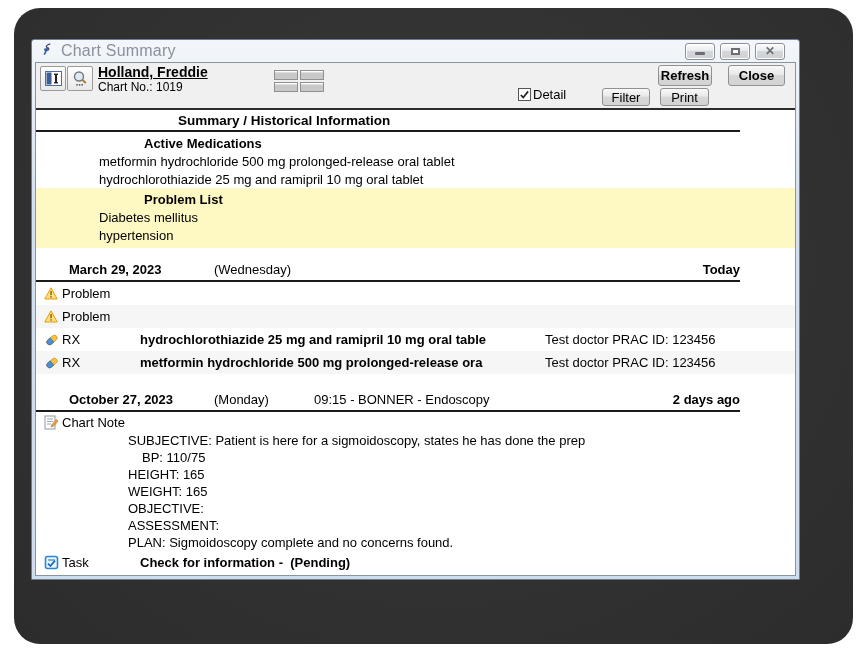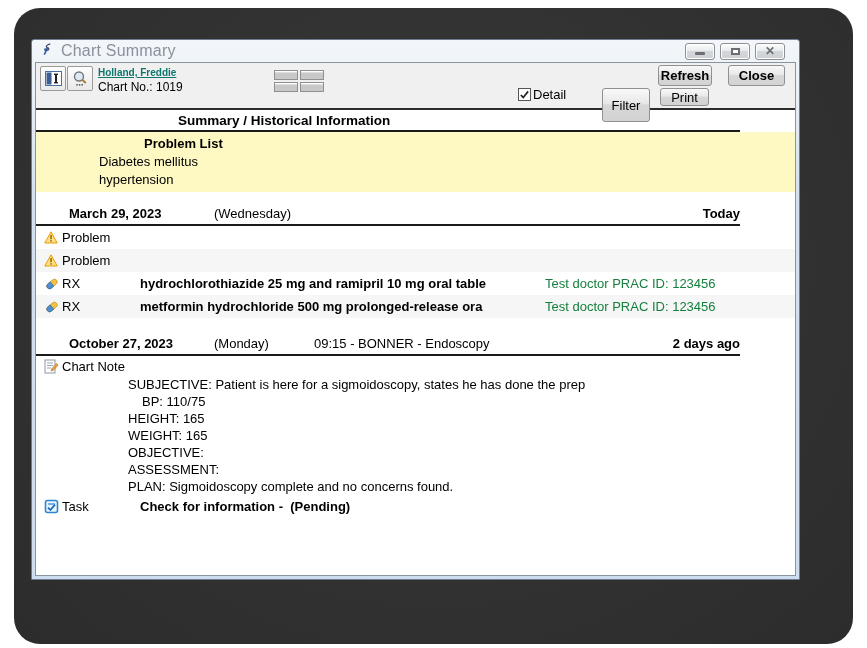--- a/index.html
+++ b/index.html
@@ -19,50 +19,50 @@
   .glyph-min{width:10px;height:3px;background:#6b6f73;border-radius:1px;margin-top:5px;}
   .glyph-max{width:9px;height:7px;border:2px solid #6b6f73;box-sizing:border-box;background:#fff;}
   .glyph-close{color:#6b6f73;font-size:12px;font-weight:bold;line-height:1;}
   .win-inner{position:absolute;left:3px;right:3px;top:22px;bottom:3px;border:1px solid #8a949f;
              box-sizing:border-box;display:flex;flex-direction:column;background:#f0f0f0;}
   
   .toolbar{height:45px;flex:none;position:relative;background:#f0f0f0;font-size:13px;}
   .tool-btn{position:absolute;top:3px;width:26px;height:25px;border:1px solid #9a9a9a;border-radius:2px;
             background:linear-gradient(180deg,#fdfdfd,#e9e9e9);display:flex;align-items:center;justify-content:center;box-sizing:border-box;}
   .patient{position:absolute;left:62px;top:2px;line-height:15px;}
-  .patient-link{color:#0f766e;font-weight:bold;text-decoration:underline;font-size:10px;cursor:pointer;}
+  .patient-link{color:#000000;font-weight:bold;text-decoration:underline;font-size:14px;cursor:pointer;}
   .chart-no{color:#000;font-size:12px;}
   .grid-sel{position:absolute;left:238px;top:7px;display:grid;grid-template-columns:24px 24px;grid-auto-rows:10px;gap:2px;}
   .grid-cell{background:linear-gradient(180deg,#f6f6f6,#c6c6c6 35%,#c9c9c9);border:1px solid #8f8f8f;box-sizing:border-box;box-shadow:inset 0 1px 0 #fff;}
   .detail-wrap{position:absolute;left:482px;top:24px;display:flex;align-items:center;gap:2px;justify-content:center;}
   .checkbox{width:13px;height:13px;background:#fff;border:1px solid #555;box-sizing:border-box;display:flex;align-items:center;justify-content:center;}
   .push-btn{position:absolute;border:1px solid #8e9094;border-radius:3px;box-sizing:border-box;
             background:linear-gradient(180deg,#f9f9f9,#e8e8e8 45%,#d7d7d7 50%,#d3d3d3);
             font-size:13px;display:flex;align-items:center;justify-content:center;font-family:"Liberation Sans",sans-serif;}
   .btn-refresh{left:622px;top:2px;width:54px;height:21px;font-weight:bold;}
   .btn-close2{left:692px;top:2px;width:57px;height:21px;font-weight:bold;}
-  .btn-filter{left:566px;top:25px;width:48px;height:34px;}
+  .btn-filter{left:566px;top:25px;width:48px;height:18px;}
   .btn-print{left:624px;top:25px;width:49px;height:18px;}
   
   .content{flex:1;background:#fff;border-top:2px solid #2b2b2b;overflow:hidden;font-size:13px;color:#000;}
   .report-pad{padding-right:55px;}
   .sum-header{font-weight:bold;font-size:13.5px;padding:3px 0 2px 142px;}
   .hr{height:2px;background:#1a1a1a;}
   .section-title{font-weight:bold;padding:4px 0 2px 108px;}
   .section-item{padding-left:63px;line-height:17.5px;}
   .band-gray{background:#fef9c3;padding-bottom:4px;}
   .spacer10{height:10px;}
   .spacer14{height:14px;}
   .date-row{display:grid;grid-template-columns:145px 100px 1fr auto;align-items:center;height:22px;padding-left:33px;}
   .date-txt{font-weight:bold;}
   .date-rel{font-weight:bold;text-align:right;}
   .entry-row{display:grid;grid-template-columns:18px 78px 1fr 195px;align-items:center;height:23px;padding-left:8px;box-sizing:border-box;}
   .entry-row.alt{background:#f6f6f6;}
   .entry-main{font-weight:bold;white-space:nowrap;overflow:hidden;}
-  .entry-right{color:#15803d;white-space:nowrap;}
+  .entry-right{color:#000000;white-space:nowrap;}
   .icon-cell{display:flex;align-items:center;}
   .note-block{padding-left:92px;line-height:17px;}
   .note-line{white-space:nowrap;}
   .note-indent{padding-left:14px;}
   .task-text{white-space:pre;}
 </style>
 </head>
 <body>
 
 <div class="shadow"></div>
@@ -135,20 +135,25 @@
       <div class="push-btn btn-print">Print</div>
     </div>
 
     <div class="content">
 
       <div class="sum-header">Summary / Historical Information</div>
       <div class="report-pad">
           <div class="hr"></div>
         </div>
 
+      <div>
+        <div class="section-title">Active Medications</div>
+        <div class="section-item">metformin hydrochloride 500 mg prolonged-release oral tablet</div>
+        <div class="section-item">hydrochlorothiazide 25 mg and ramipril 10 mg oral tablet</div>
+      </div>
 
       <div class="band-gray">
         <div class="section-title">Problem List</div>
         <div class="section-item">Diabetes mellitus</div>
         <div class="section-item">hypertension</div>
       </div>
 
       <div class="spacer10"></div>
 
       <div class="report-pad">

